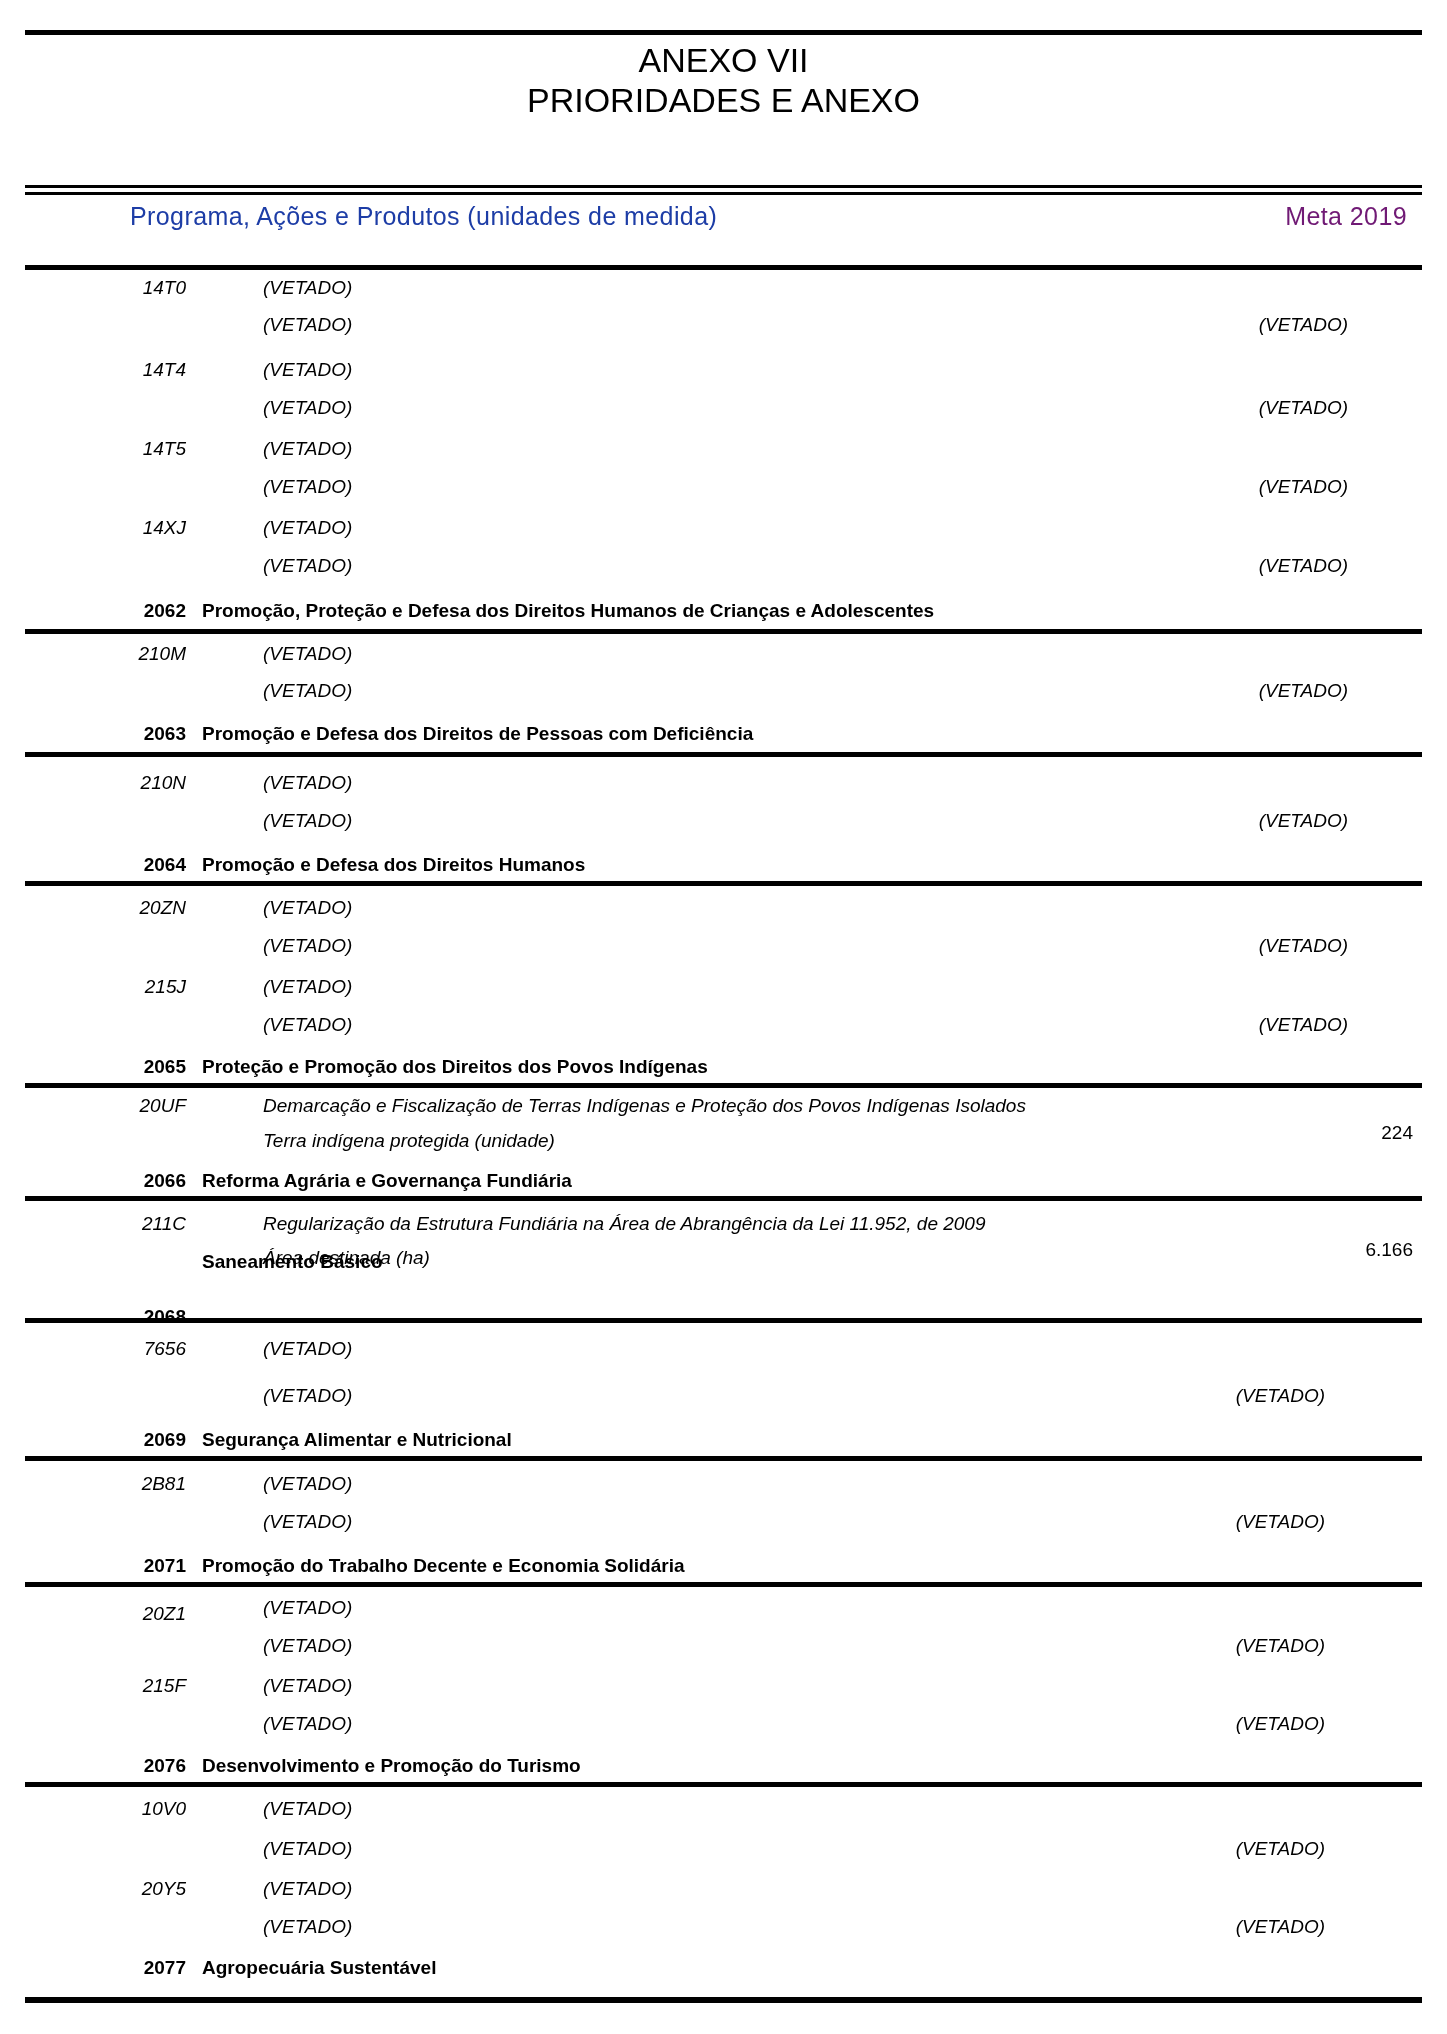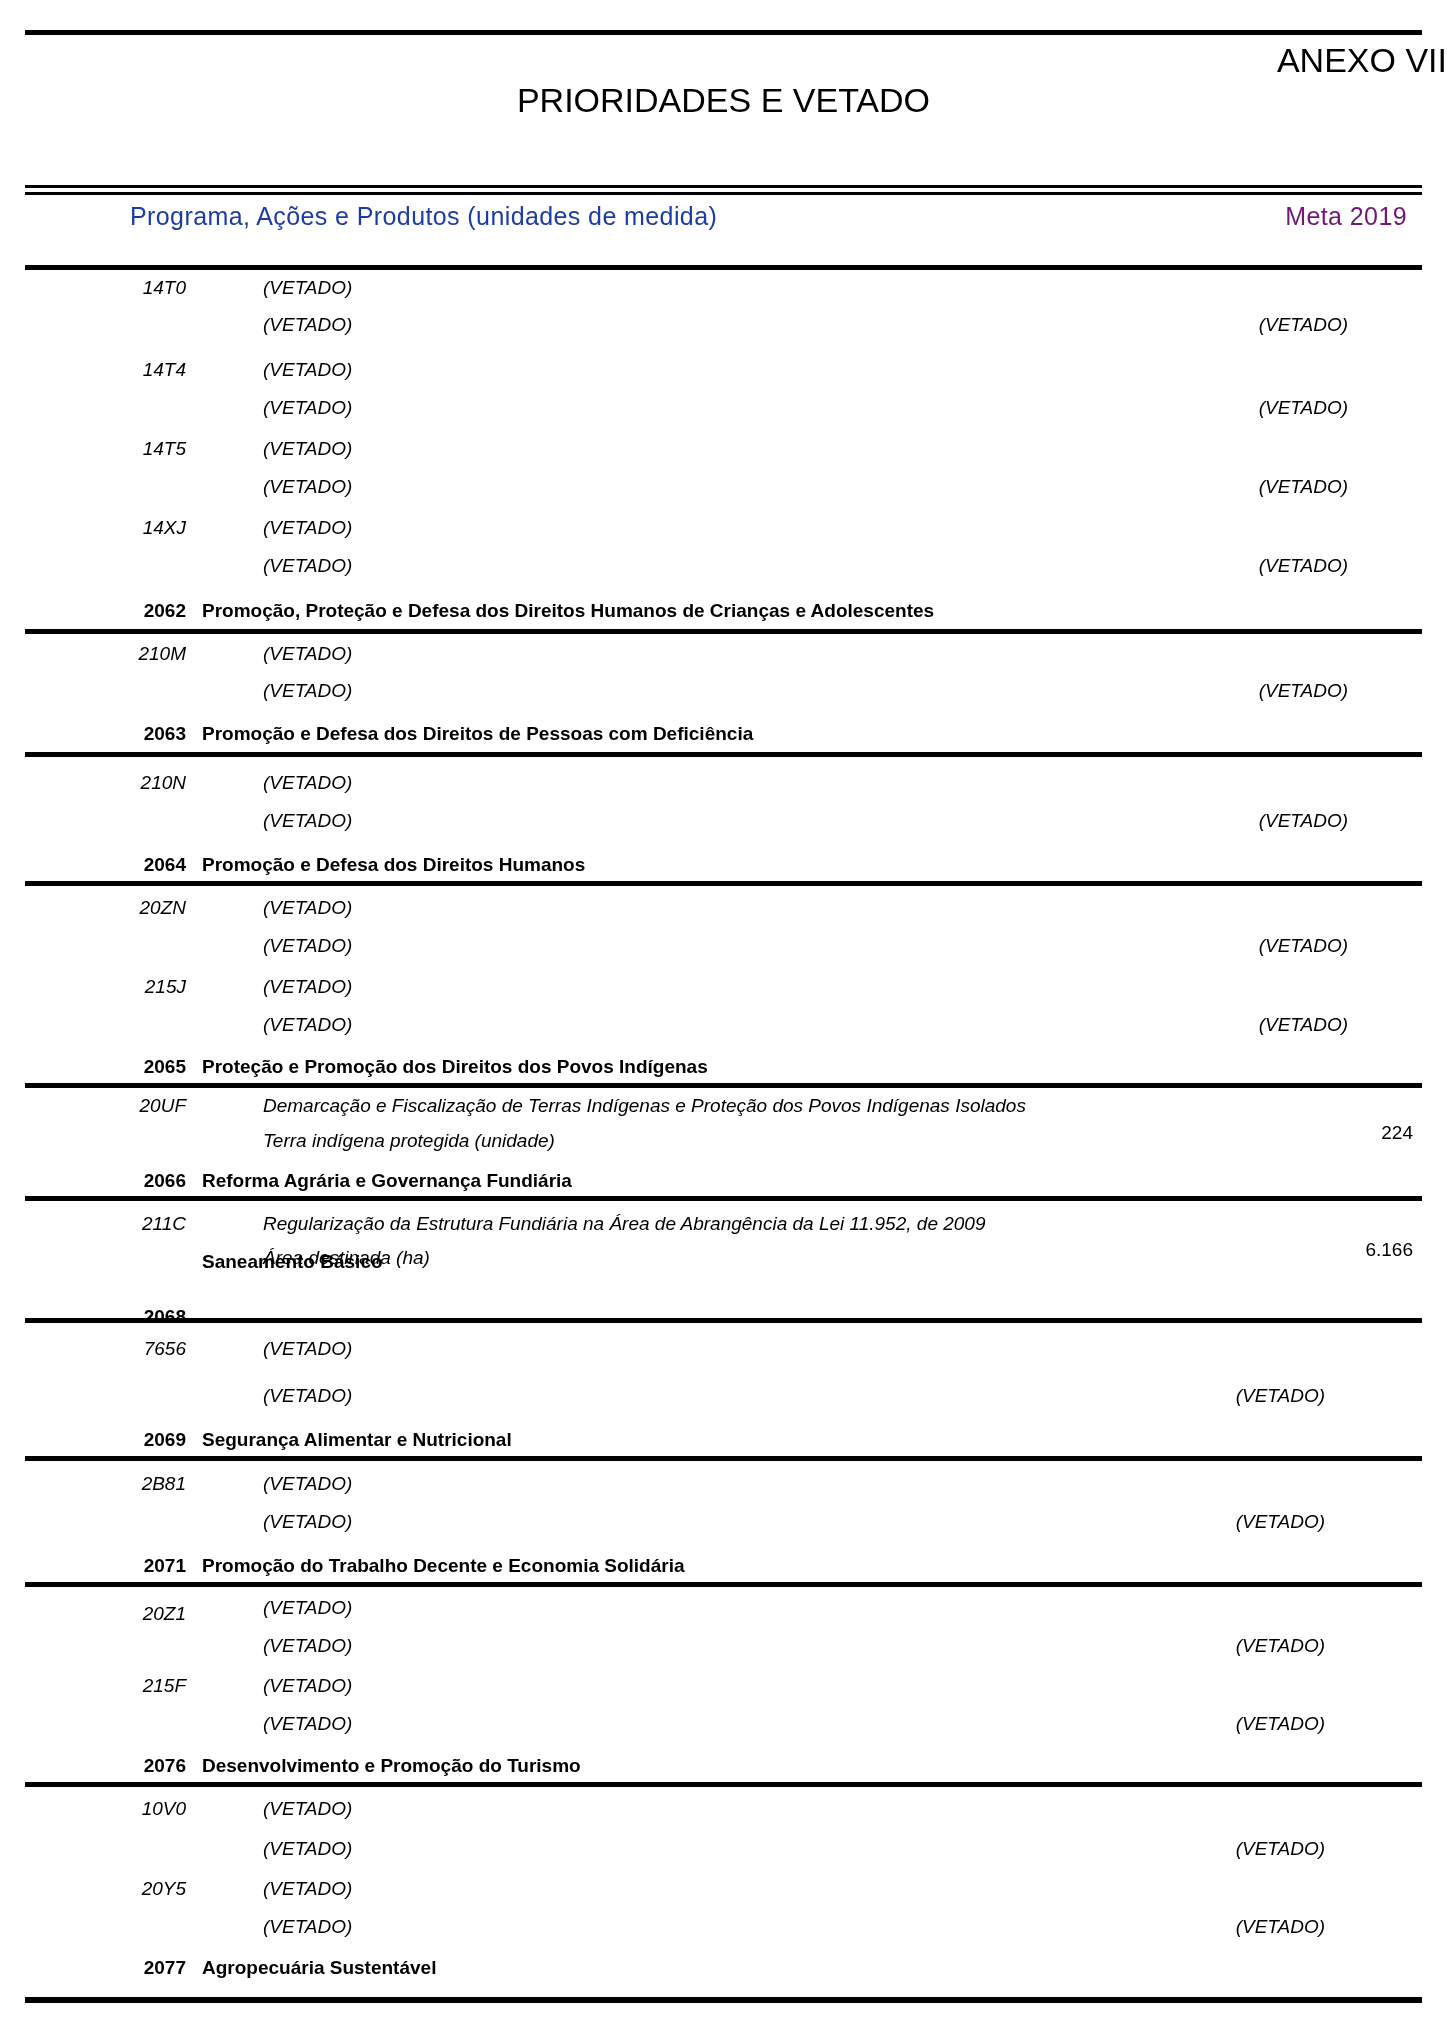--- a/index.html
+++ b/index.html
@@ -20,21 +20,21 @@
   }
   .title-line {
     position: absolute;
     left: 0;
     width: 1447px;
     text-align: center;
     font-size: 34px;
     line-height: 1.1;
     white-space: nowrap;
   }
-  .title-1 { top: 42px; text-align: right; }
+  .title-1 { top: 42px; }
   .title-2 { top: 82px; }
   .colhead {
     position: absolute;
     font-size: 25px;
     letter-spacing: 0.4px;
     white-space: nowrap;
   }
   .colhead-left { left: 130px; top: 202px; }
   .colhead-right { right: 40px; top: 202px; text-align: right; }
   .cell {
@@ -70,21 +70,21 @@
   .value {
     right: 34px;
     text-align: right;
     font-style: normal;
   }
 </style>
 </head>
 <body>
 
 <div class="title-line title-1">ANEXO VII</div>
-<div class="title-line title-2">PRIORIDADES E VETADO</div>
+<div class="title-line title-2">PRIORIDADES E ANEXO</div>
 
 <div class="colhead colhead-left" style="color: rgb(29, 61, 166);">Programa, Ações e Produtos (unidades de medida)</div>
 <div class="colhead colhead-right" style="color: #701a75;">Meta 2019</div>
 
 <div id="rows">
     <div class="rule" style="top: 30px; height: 5px;"></div>
     <div class="rule" style="top: 185px; height: 3px;"></div>
     <div class="rule" style="top: 192px; height: 3px;"></div>
     <div class="rule" style="top: 265px; height: 5px;"></div>
     <div class="rule" style="top: 1997px; height: 6px;"></div>

